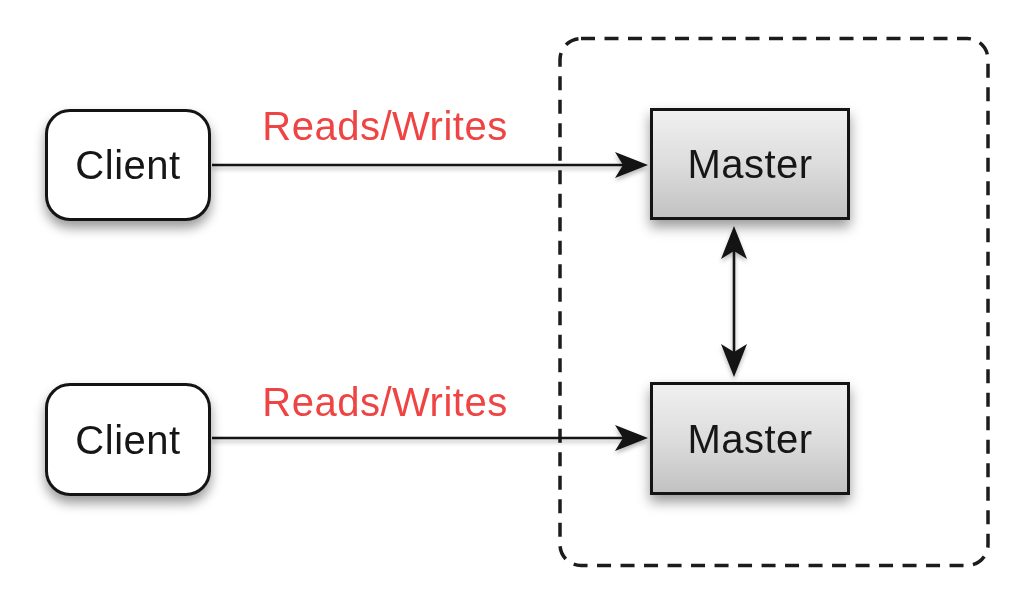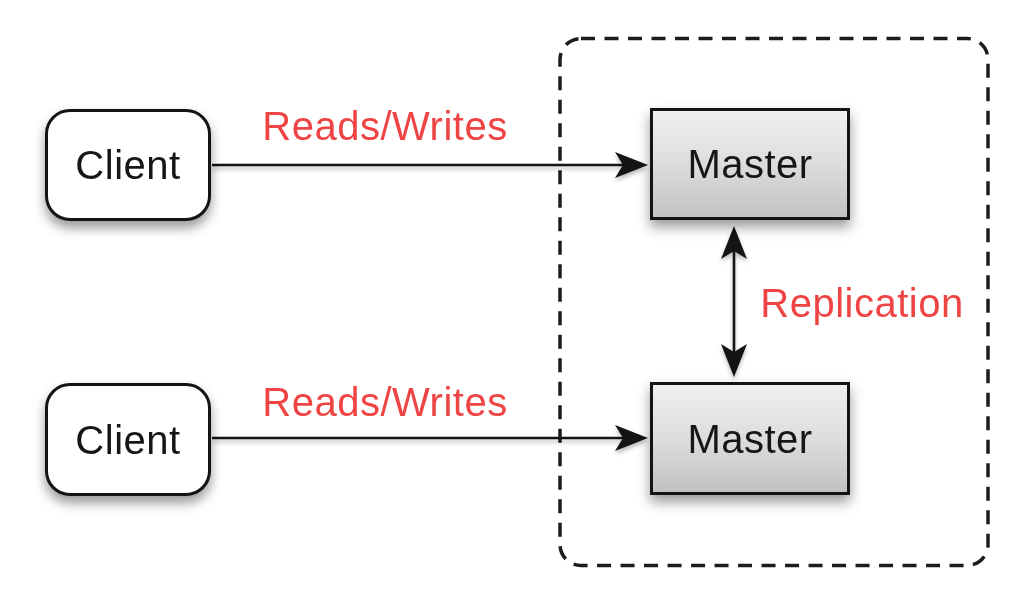--- a/index.html
+++ b/index.html
@@ -106,15 +106,14 @@
   </div>
 
   <div class="node master-node" id="master-node-2">
     <span>Master</span>
   </div>
 
   <div class="edge-label" id="edge-label-reads-writes-top">Reads/Writes</div>
 
   <div class="edge-label" id="edge-label-reads-writes-bottom">Reads/Writes</div>
 
-  <div class="edge-label" id="edge-label-replication">Replication</div>
 
 </div>
 
 </body></html>

